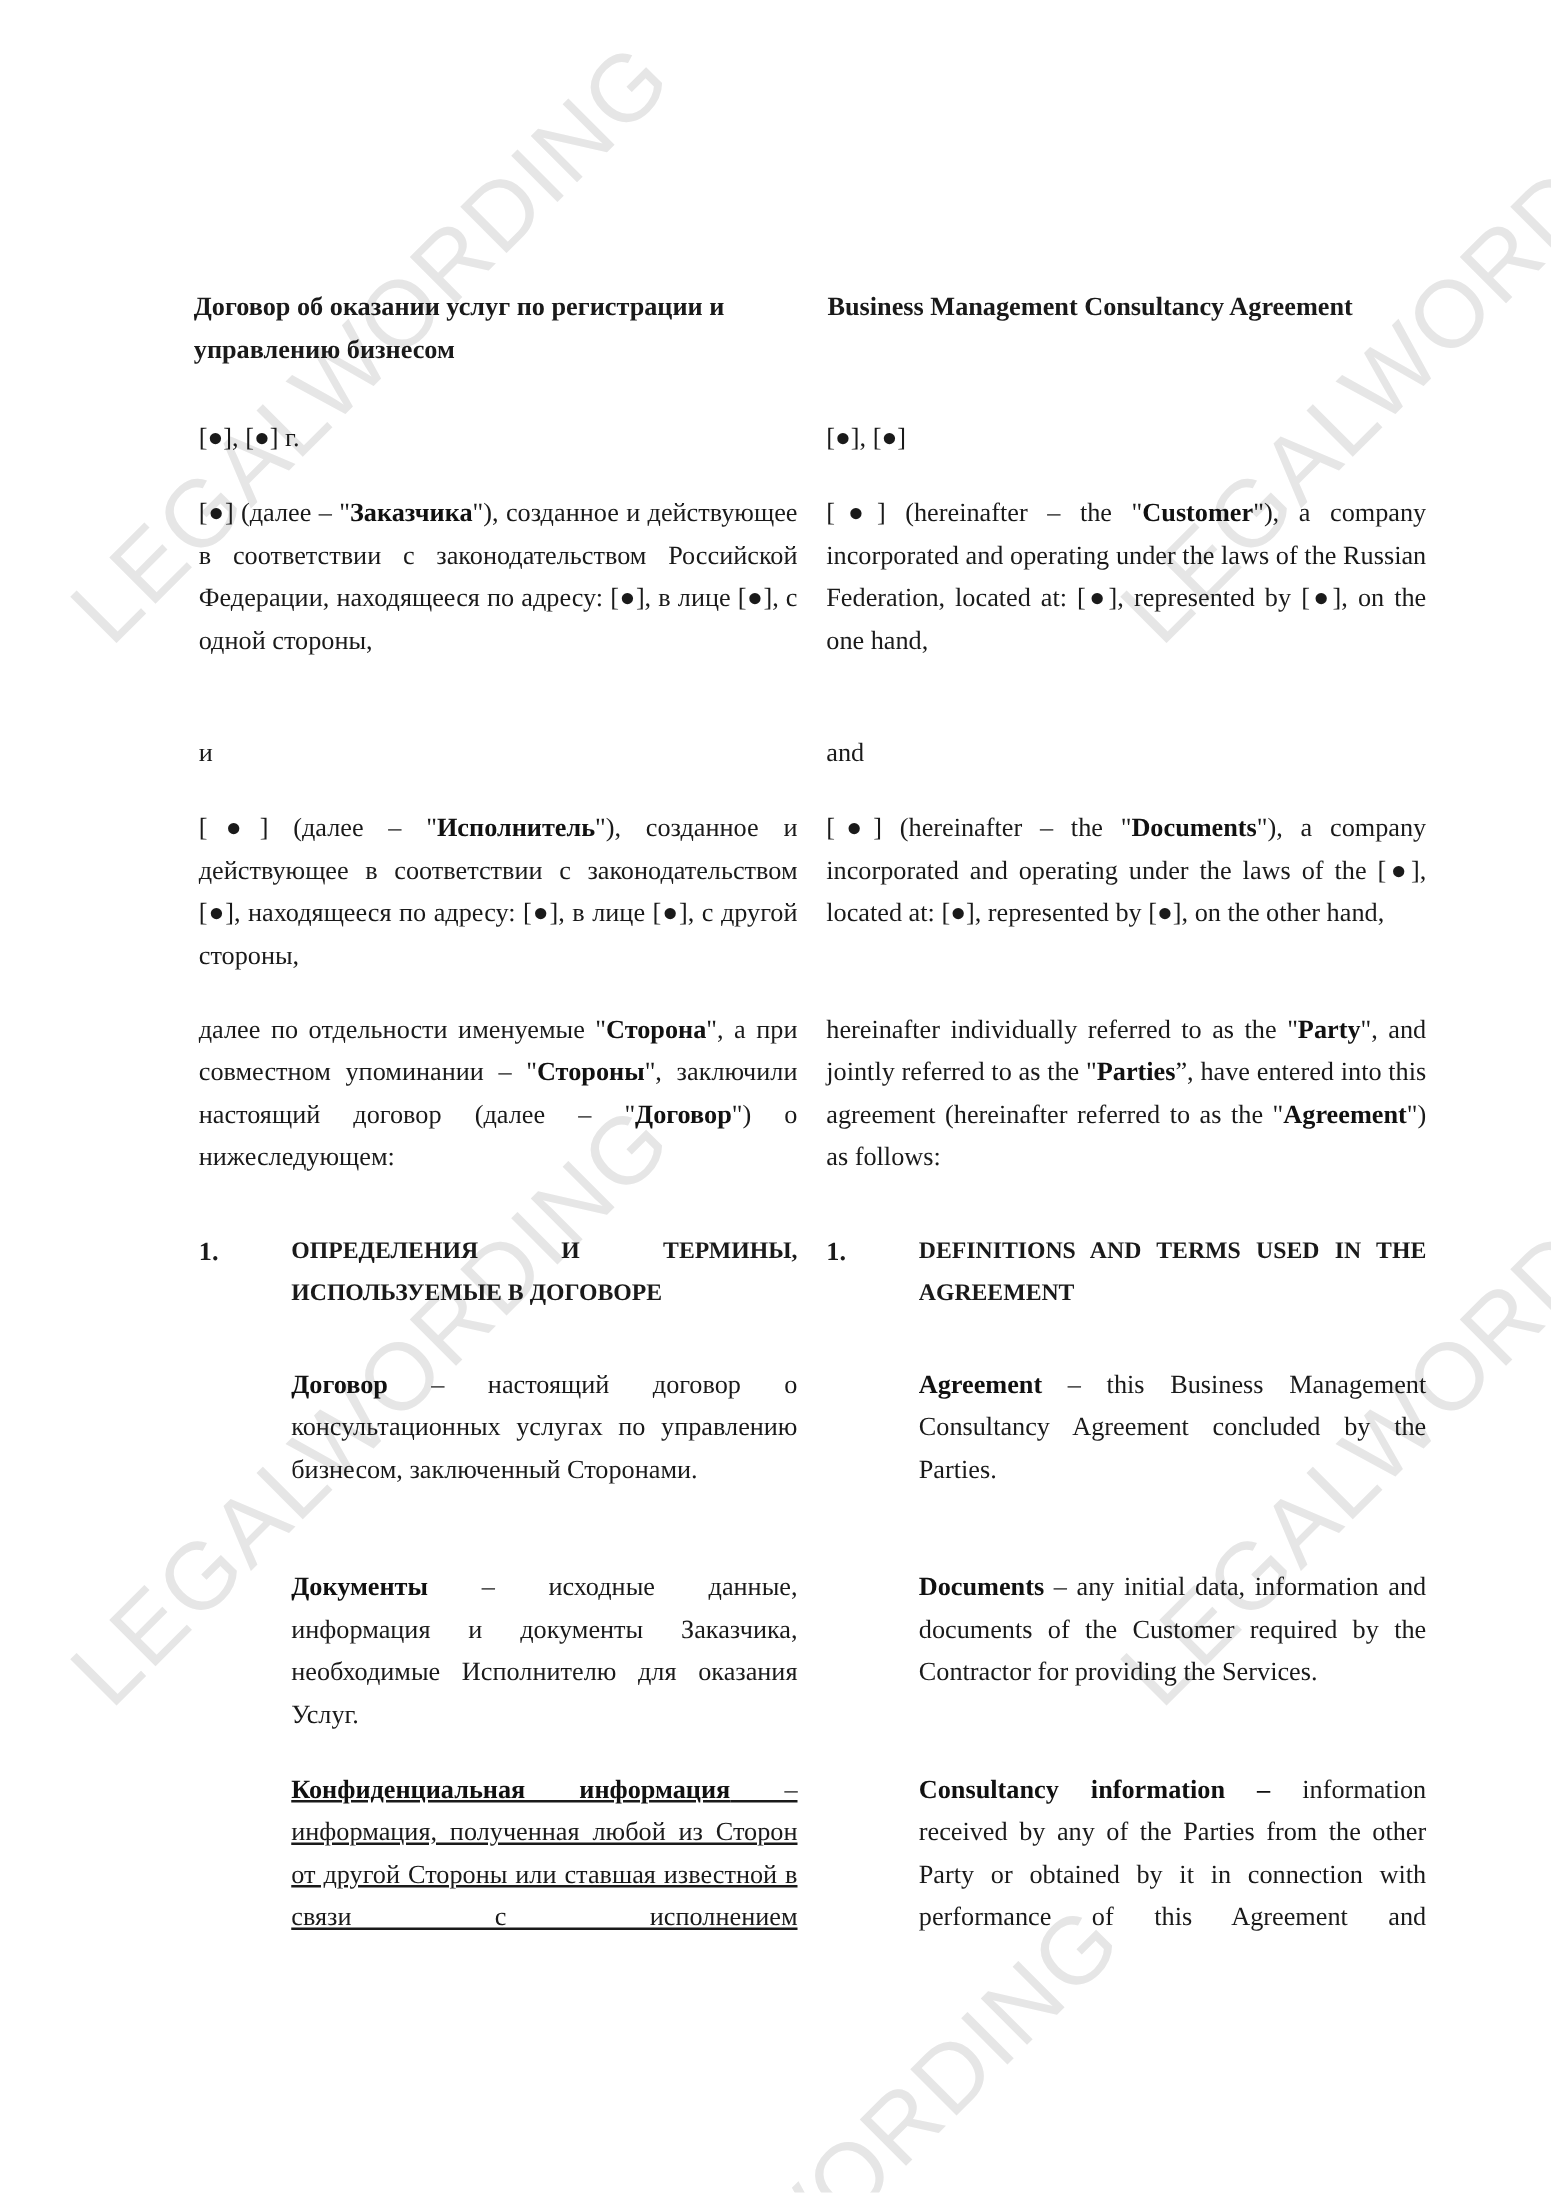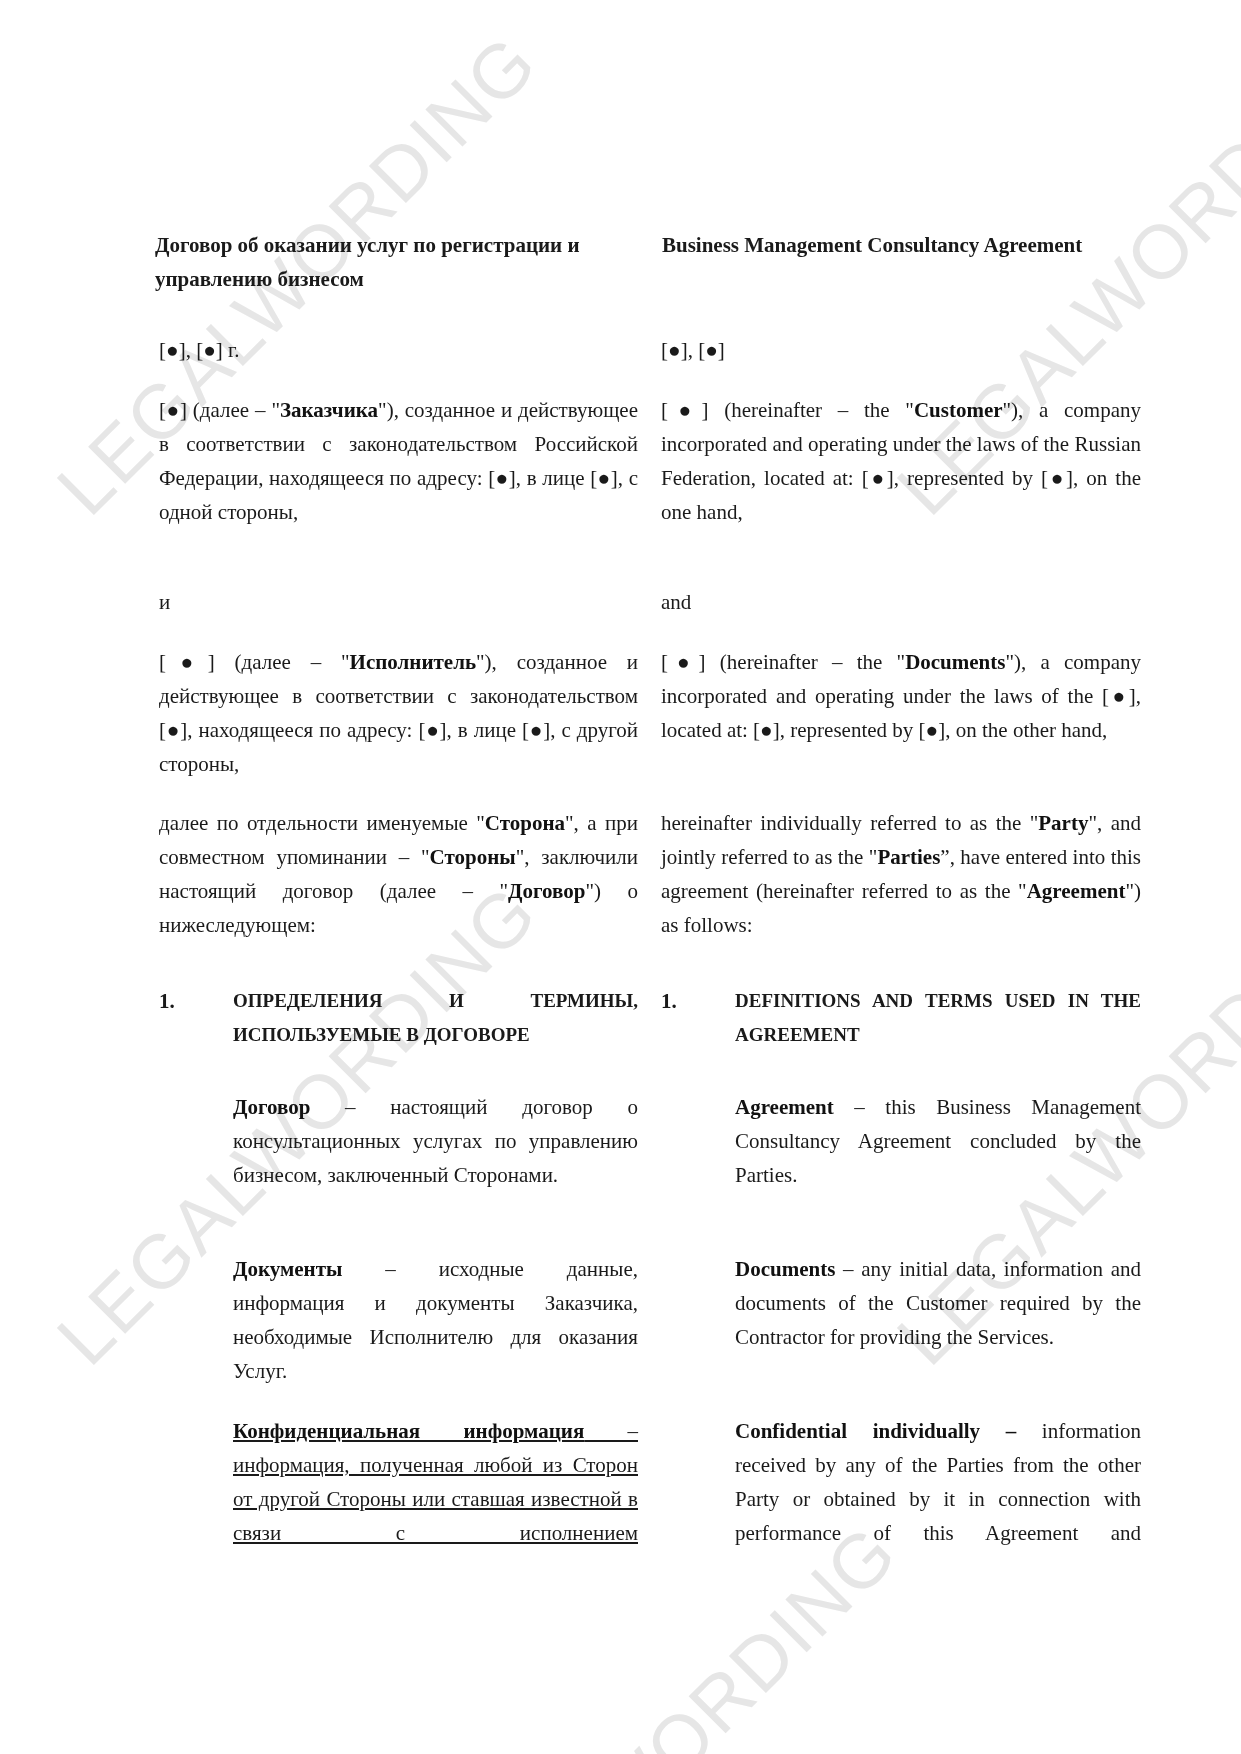--- a/index.html
+++ b/index.html
@@ -65,15 +65,15 @@
   <div class="sec-num" style="left:661px; top:984px;">1.</div>
   <div class="sec-title" style="left:735px; top:984px; width:406px;">DEFINITIONS AND TERMS USED IN THE AGREEMENT</div>
 
   <p class="def" style="left:233px; top:1090px; width:405px; margin:0;"><b>Договор</b><span> – настоящий договор о консультационных услугах по управлению бизнесом, заключенный Сторонами.</span></p>
   <p class="def" style="left:735px; top:1090px; width:406px; margin:0;"><b>Agreement</b><span> – this Business Management Consultancy Agreement concluded by the Parties.</span></p>
 
   <p class="def" style="left:735px; top:1252px; width:406px; margin:0;"><b>Documents</b><span> – any initial data, information and documents of the Customer required by the Contractor for providing the Services.</span></p>
   <p class="def" style="left:233px; top:1252px; width:405px; margin:0;"><b>Документы</b><span> – исходные данные, информация и документы Заказчика, необходимые Исполнителю для оказания Услуг.</span></p>
 
   <p class="def last-justify" style="left:233px; top:1414px; width:405px; margin:0;text-decoration:underline;"><b>Конфиденциальная информация</b><span> – информация, полученная любой из Сторон от другой Стороны или ставшая известной в связи с исполнением</span></p>
-  <p class="def last-justify" style="left:735px; top:1414px; width:406px; margin:0;"><b>Confidential individually –</b><span> information received by any of the Parties from the other Party or obtained by it in connection with performance of this Agreement and</span></p>
+  <p class="def last-justify" style="left:735px; top:1414px; width:406px; margin:0;"><b>Consultancy information –</b><span> information received by any of the Parties from the other Party or obtained by it in connection with performance of this Agreement and</span></p>
 
 </div>
 
 </body></html>

